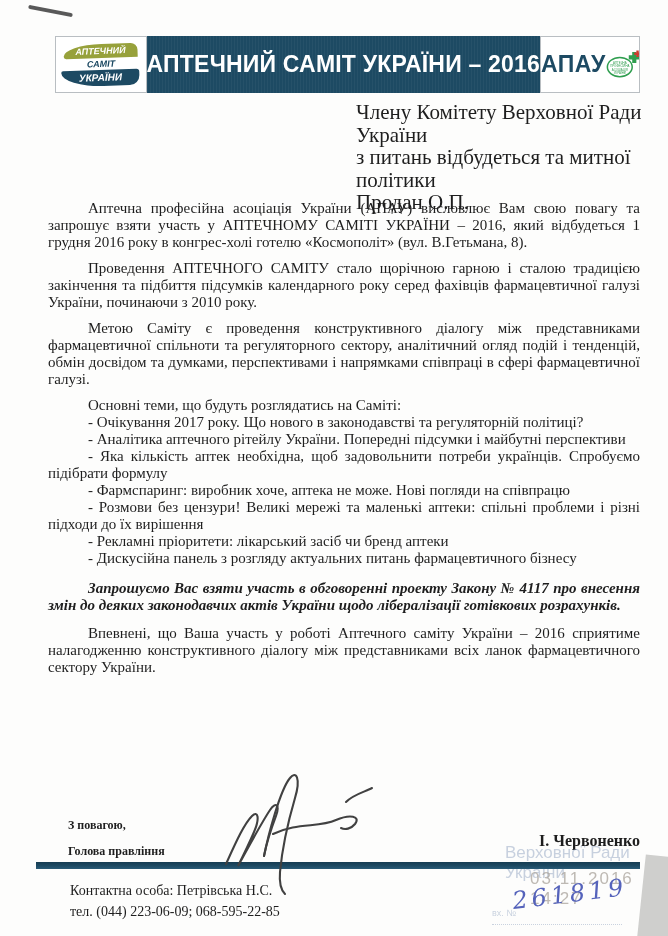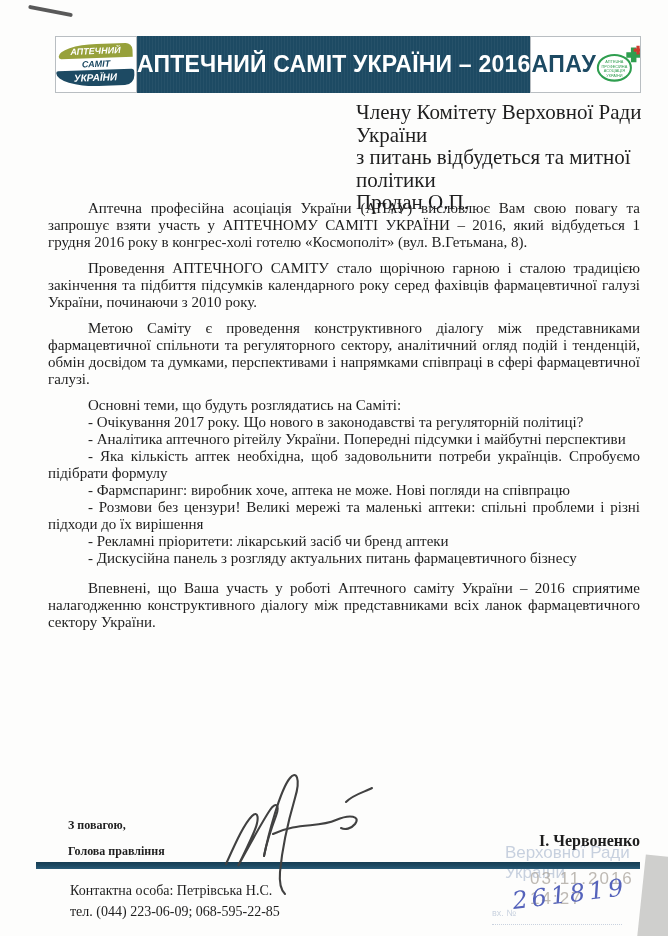--- a/index.html
+++ b/index.html
@@ -23,21 +23,21 @@
   .leaf .b1 { background:#97a13b; color:#fff; font-size:9px; line-height:14px;
     width:74px; margin-left:3px; border-radius:60% 8px 0 3px / 95% 8px 0 3px; }
   .leaf .b2 { color:#1d4a63; font-size:9px; line-height:12px; width:74px; margin-left:3px; }
   .leaf .b3 { background:#1d4a63; color:#fff; font-size:10px; line-height:16px;
     width:78px; border-radius:2px 3px 10px 55% / 2px 3px 10px 90%; }
   .banner { flex:1; background:#1d4a63;
     background-image:repeating-linear-gradient(90deg, rgba(255,255,255,.04) 0 1px, transparent 1px 3px);
     display:flex; align-items:center; justify-content:center; }
   .banner-title { color:#fff; font-family:"Liberation Sans", sans-serif;
     font-weight:bold; font-size:23px; letter-spacing:.2px; white-space:nowrap; }
-  .apau-box { width:111px; background:#fff; border:1px solid #b9bec2;
+  .apau-box { width:100px; background:#fff; border:1px solid #b9bec2;
     display:flex; align-items:center; justify-content:center; gap:0; }
   .apau-abbr { color:#1d4a63; font-family:"Liberation Sans", sans-serif;
     font-weight:bold; font-size:23px; letter-spacing:.5px; }
 
   
   .addressee { position:absolute; left:356px; top:101px; width:296px;
     font-size:21px; line-height:22.5px; }
   .salutation { position:absolute; left:48px; top:170px; width:592px;
     text-align:center; font-weight:bold; font-size:16.5px; }
 
@@ -122,20 +122,21 @@
     <p class="topics-intro">Основні теми, що будуть розглядатись на Саміті:</p>
     <div class="topics">
       <div class="topic">- Очікування 2017 року. Що нового в законодавстві та регуляторній політиці?</div>
       <div class="topic">- Аналітика аптечного рітейлу України. Попередні підсумки і майбутні перспективи</div>
       <div class="topic">- Яка кількість аптек необхідна, щоб задовольнити потреби українців. Спробуємо підібрати формулу</div>
       <div class="topic">- Фармспаринг: виробник хоче, аптека не може. Нові погляди на співпрацю</div>
       <div class="topic">- Розмови без цензури! Великі мережі та маленькі аптеки: спільні проблеми і різні підходи до їх вирішення</div>
       <div class="topic">- Рекламні пріоритети: лікарський засіб чи бренд аптеки</div>
       <div class="topic">- Дискусійна панель з розгляду актуальних питань фармацевтичного бізнесу</div>
     </div>
+    <p class="invite">Запрошуємо Вас взяти участь в обговоренні проекту Закону № 4117 про внесення змін до деяких законодавчих актів України щодо лібералізації готівкових розрахунків.</p>
     <p>Впевнені, що Ваша участь у роботі Аптечного саміту України – 2016 сприятиме налагодженню конструктивного діалогу між представниками всіх ланок фармацевтичного сектору України.</p>
   </div>
 
   <div class="regards">
     <div>З повагою,</div>
     <div>Голова правління</div>
   </div>
 
   <svg class="sig-svg" width="175" height="125" viewBox="0 0 175 125">
     <g fill="none" stroke="#414141" stroke-width="2.1" stroke-linecap="round">

